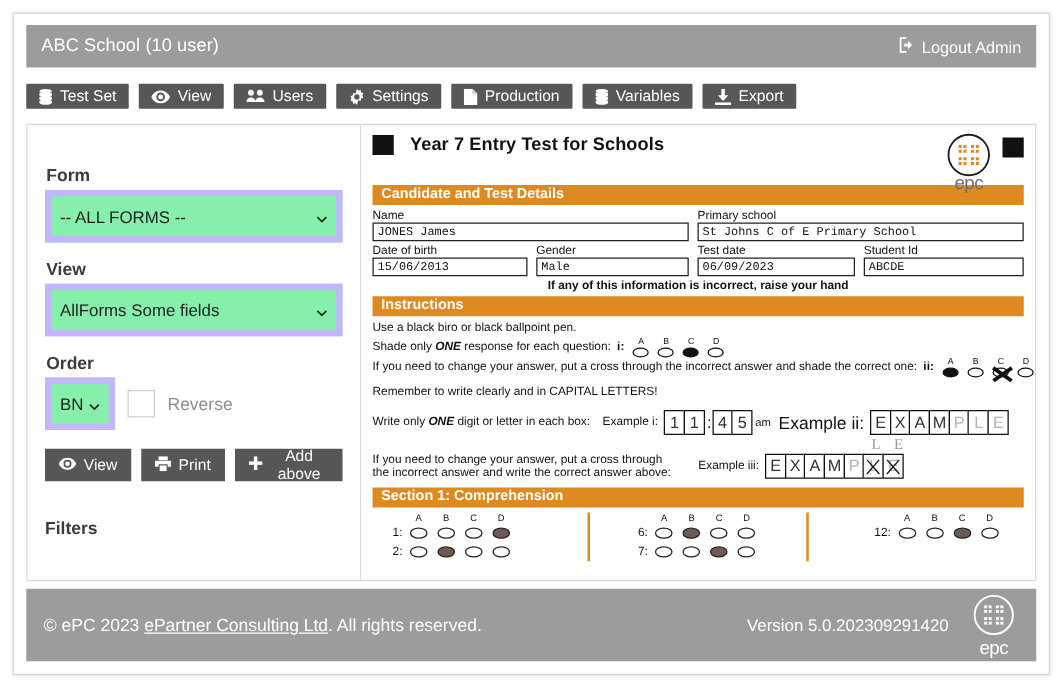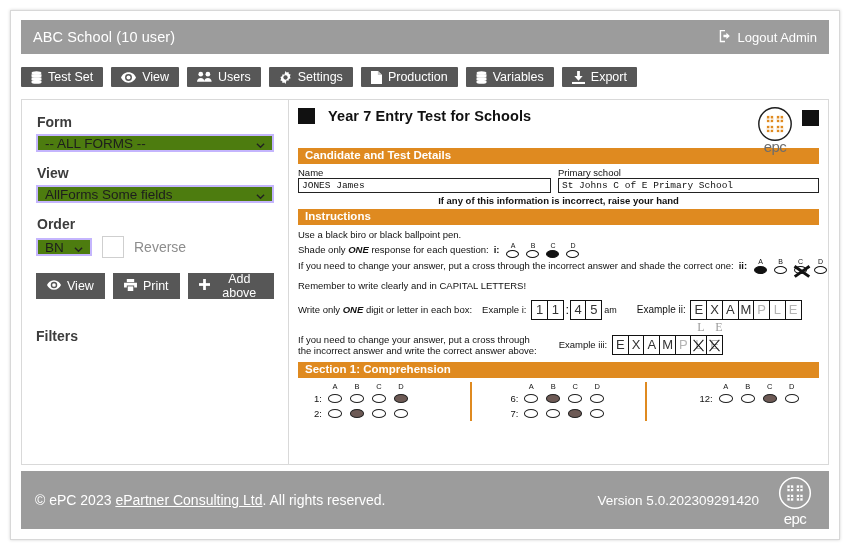--- a/index.html
+++ b/index.html
@@ -44,29 +44,29 @@
     white-space:nowrap;
   }
   .tbtn svg{display:block;}
   
   .content{
     position:absolute;left:10px;top:88px;right:10px;bottom:74px;
     display:flex;gap:0;
   }
   .sidebar{
     width:268px;border:1px solid #d9d9d9;background:#fff;
-    box-sizing:border-box;padding:14px 14px 0 14px;
+    box-sizing:border-box;padding:32px 14px 0 14px;
     position:relative;
   }
   .fld-label{
     font-size:14px;font-weight:bold;color:#3c3c3c;margin:0 0 4px 1px;
   }
   .sel{
-    position:relative;width:100%;height:18px;border:2px solid #c4b5fd;
-    background:#4d7c0f;box-sizing:border-box;
+    position:relative;width:100%;height:42px;border:5px solid #c4b5fd;
+    background:#86efac;box-sizing:border-box;
     display:flex;align-items:center;padding:0 24px 0 7px;
     font-size:13.5px;color:#1d1d1d;margin-bottom:13px;cursor:pointer;
   }
   .sel.small{width:56px;margin-bottom:0;padding:0 18px 0 7px;}
   .chev{
     position:absolute;right:7px;top:50%;width:9px;height:9px;
     margin-top:-5px;
   }
   .order-row{display:flex;align-items:center;gap:10px;margin-bottom:15px;}
   .cbx{
@@ -407,20 +407,38 @@
           <div class="fcell" style="width:253px">
             <div class="flab">Name</div>
             <div class="fbox">JONES James</div>
           </div>
           <div class="fcell" style="flex:1">
             <div class="flab">Primary school</div>
             <div class="fbox">St Johns C of E Primary School</div>
           </div>
         </div>
 
+        <div class="frow">
+          <div class="fcell" style="width:124px">
+            <div class="flab">Date of birth</div>
+            <div class="fbox">15/06/2013</div>
+          </div>
+          <div class="fcell" style="width:122px">
+            <div class="flab">Gender</div>
+            <div class="fbox">Male</div>
+          </div>
+          <div class="fcell" style="width:126px">
+            <div class="flab">Test date</div>
+            <div class="fbox">06/09/2023</div>
+          </div>
+          <div class="fcell" style="flex:1">
+            <div class="flab">Student Id</div>
+            <div class="fbox">ABCDE</div>
+          </div>
+        </div>
 
         <div class="note">If any of this information is incorrect, raise your hand</div>
 
         <div class="band">Instructions</div>
 
         <div class="ins-line">
           <span class="txt">Use a black biro or black ballpoint pen.</span>
         </div>
 
         <div class="ins-line">
@@ -477,21 +495,21 @@
           <span class="txt"><span>Write only </span><span class="ital">ONE</span><span> digit or letter in each box:</span></span>
           <span style="font-size:9.5px;margin-left:10px">Example i:</span>
           <span class="lboxes">
             <span class="lbox">1</span>
             <span class="lbox">1</span>
             <span class="lbox colon">:</span>
             <span class="lbox">4</span>
             <span class="lbox">5</span>
             <span class="suffix">am</span>
           </span>
-          <span style="font-size:10px;margin-left:20px">Example ii:</span>
+          <span style="font-size:14px;margin-left:6px">Example ii:</span>
           <span class="lboxes">
             <span class="lbox">E</span>
             <span class="lbox">X</span>
             <span class="lbox">A</span>
             <span class="lbox">M</span>
             <span class="lbox faint">P</span>
             <span class="lbox faint">L</span>
             <span class="lbox faint">E</span>
           </span>
         </div>

